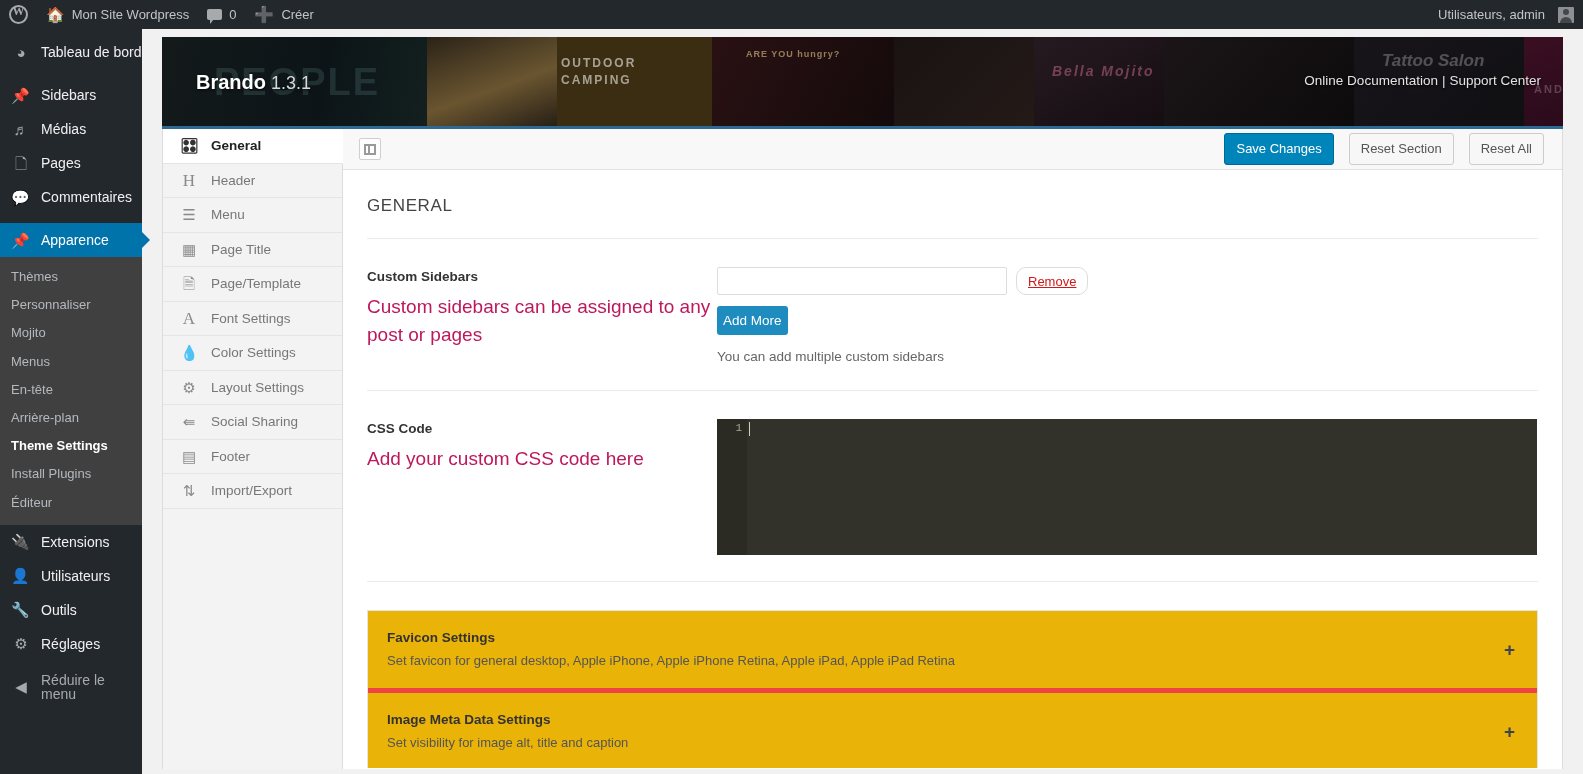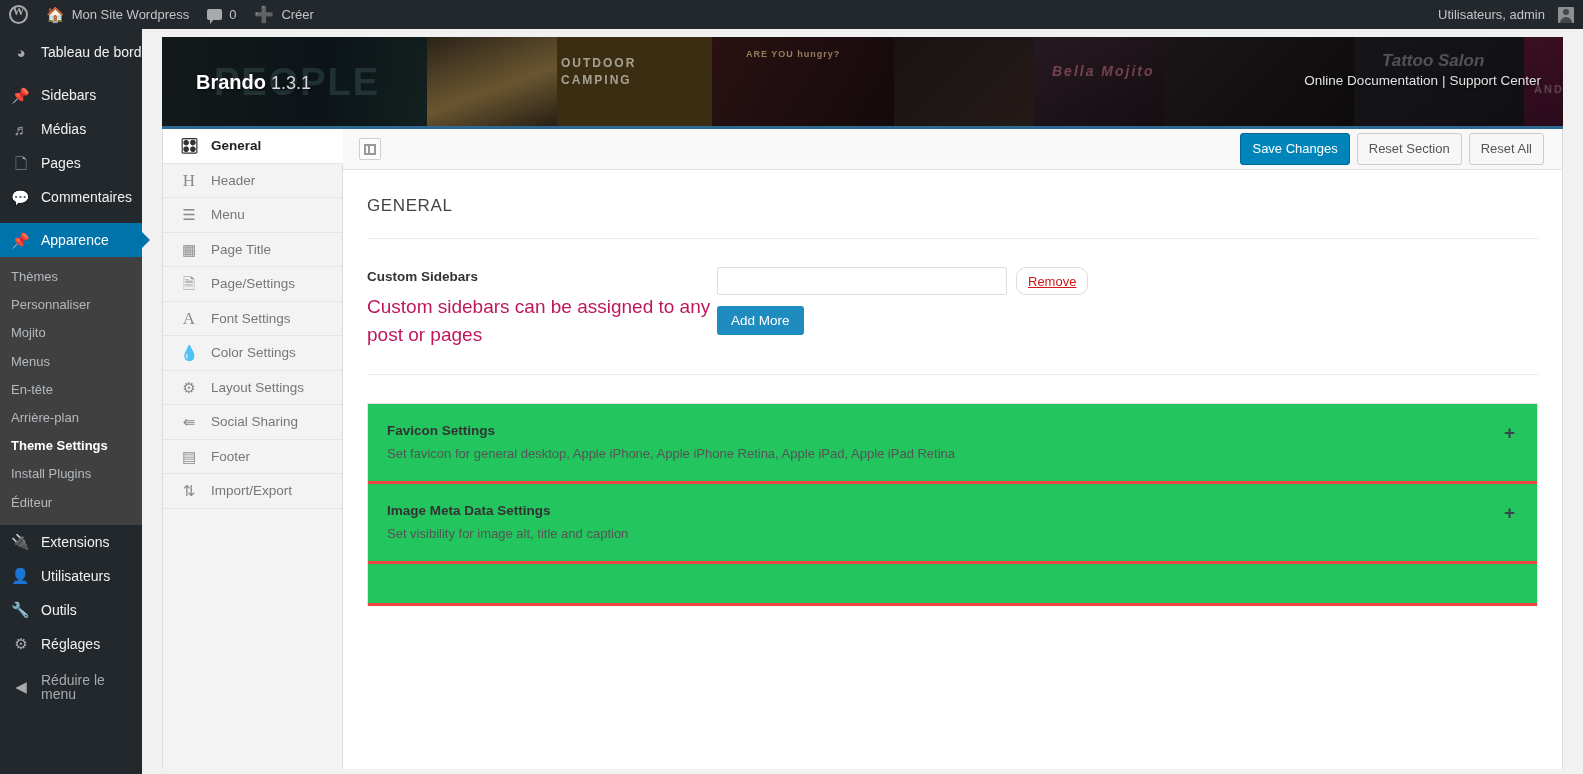--- a/index.html
+++ b/index.html
@@ -187,21 +187,21 @@
   }
   .expand-glyph::after {
     content: ""; position: absolute; left: 2px; top: 0; bottom: 0;
     width: 2px; background: #999;
   }
   .tb-spacer { flex: 1; }
   .btn {
     font-size: 13px; padding: 5px 11px;
     border: 1px solid #ccc; background: #f7f7f7;
     color: #555; border-radius: 3px; cursor: pointer;
-    margin-left: 7px; line-height: 1.5;
+    margin-left: 15px; line-height: 1.5;
     font-family: "Liberation Sans", sans-serif;
   }
   .btn.primary {
     background: #0085ba; border-color: #006799; color: #fff;
   }
 
   
   #section {
     padding: 0 24px;
     height: 598px;
@@ -232,21 +232,21 @@
     height: 28px; padding: 0 11px;
     border: 1px solid #ddd; background: #fff;
     color: #d41717; font-size: 13px;
     text-decoration: underline; cursor: pointer;
     border-radius: 10px;
     font-family: Liberation Sans, sans-serif;
   }
   .addmore {
     margin-top: 11px;
     background: #1e8cbe; border: none; color: #fff;
-    font-size: 13.5px; padding: 7px 14px;
+    font-size: 13.5px; padding: 7px 6px;
     border-radius: 3px; cursor: pointer;
     font-family: "Liberation Sans", sans-serif;
   }
   .hint { font-size: 13.5px; color: #666; margin-top: 14px; }
 
   
   .codeedit {
     width: 820px; height: 136px;
     background: #32322a; display: flex;
     font-family: "Liberation Mono", monospace;
@@ -263,24 +263,24 @@
     width: 1px; height: 14px; background: #cfcfc2;
   }
 
   
   .acc {
     margin-top: 28px;
     border: 1px solid #e4e4e4;
     border-bottom: none;
   }
   .accrow {
-    background: #22c55e;
-    border-bottom: 3px solid #ef4444;
+    background: #eab308;
+    border-bottom: 5px solid #ef4444;
     padding: 19px 22px 20px 19px;
-    display: flex; align-items: flex-start;
+    display: flex; align-items: center;
     cursor: pointer;
   }
   .acctexts { flex: 1; }
   .acctitle { font-size: 13.5px; font-weight: bold; color: #333; }
   .accdesc { font-size: 13px; color: #555; margin-top: 8px; }
   .accplus {
     font-size: 19px; color: #3c434a; font-weight: bold;
     line-height: 1; flex: none; margin-left: 12px;
   }
 </style>
@@ -428,21 +428,21 @@
       <div class="tab">
         <span class="tico">☰</span>
         <span>Menu</span>
       </div>
       <div class="tab">
         <span class="tico">▦</span>
         <span>Page Title</span>
       </div>
       <div class="tab">
         <span class="tico">🗎</span>
-        <span>Page/Settings</span>
+        <span>Page/Template</span>
       </div>
       <div class="tab">
         <span class="tico" style="font-family:'Liberation Serif',serif;font-size:17px;">A</span>
         <span>Font Settings</span>
       </div>
       <div class="tab">
         <span class="tico">💧</span>
         <span>Color Settings</span>
       </div>
       <div class="tab">
@@ -483,23 +483,38 @@
           <div class="flabel">
             <div class="ft">Custom Sidebars</div>
             <div class="fd">Custom sidebars can be assigned to any post or pages</div>
           </div>
           <div class="fctl">
             <div class="row-inline">
               <input class="txtinput" type="text" value="" style="">
               <button class="remove-btn">Remove</button>
             </div>
             <button class="addmore">Add More</button>
+            <div class="hint">You can add multiple custom sidebars</div>
           </div>
         </div>
 
+        <div class="field">
+          <div class="flabel">
+            <div class="ft">CSS Code</div>
+            <div class="fd">Add your custom CSS code here</div>
+          </div>
+          <div class="fctl">
+            <div class="codeedit">
+              <div class="gutter">1</div>
+              <div class="codebody">
+                <span class="codecaret"></span>
+              </div>
+            </div>
+          </div>
+        </div>
 
         <div class="acc">
           <div class="accrow">
             <div class="acctexts">
               <div class="acctitle">Favicon Settings</div>
               <div class="accdesc">Set favicon for general desktop, Apple iPhone, Apple iPhone Retina, Apple iPad, Apple iPad Retina</div>
             </div>
             <div class="accplus">+</div>
           </div>
           <div class="accrow">

